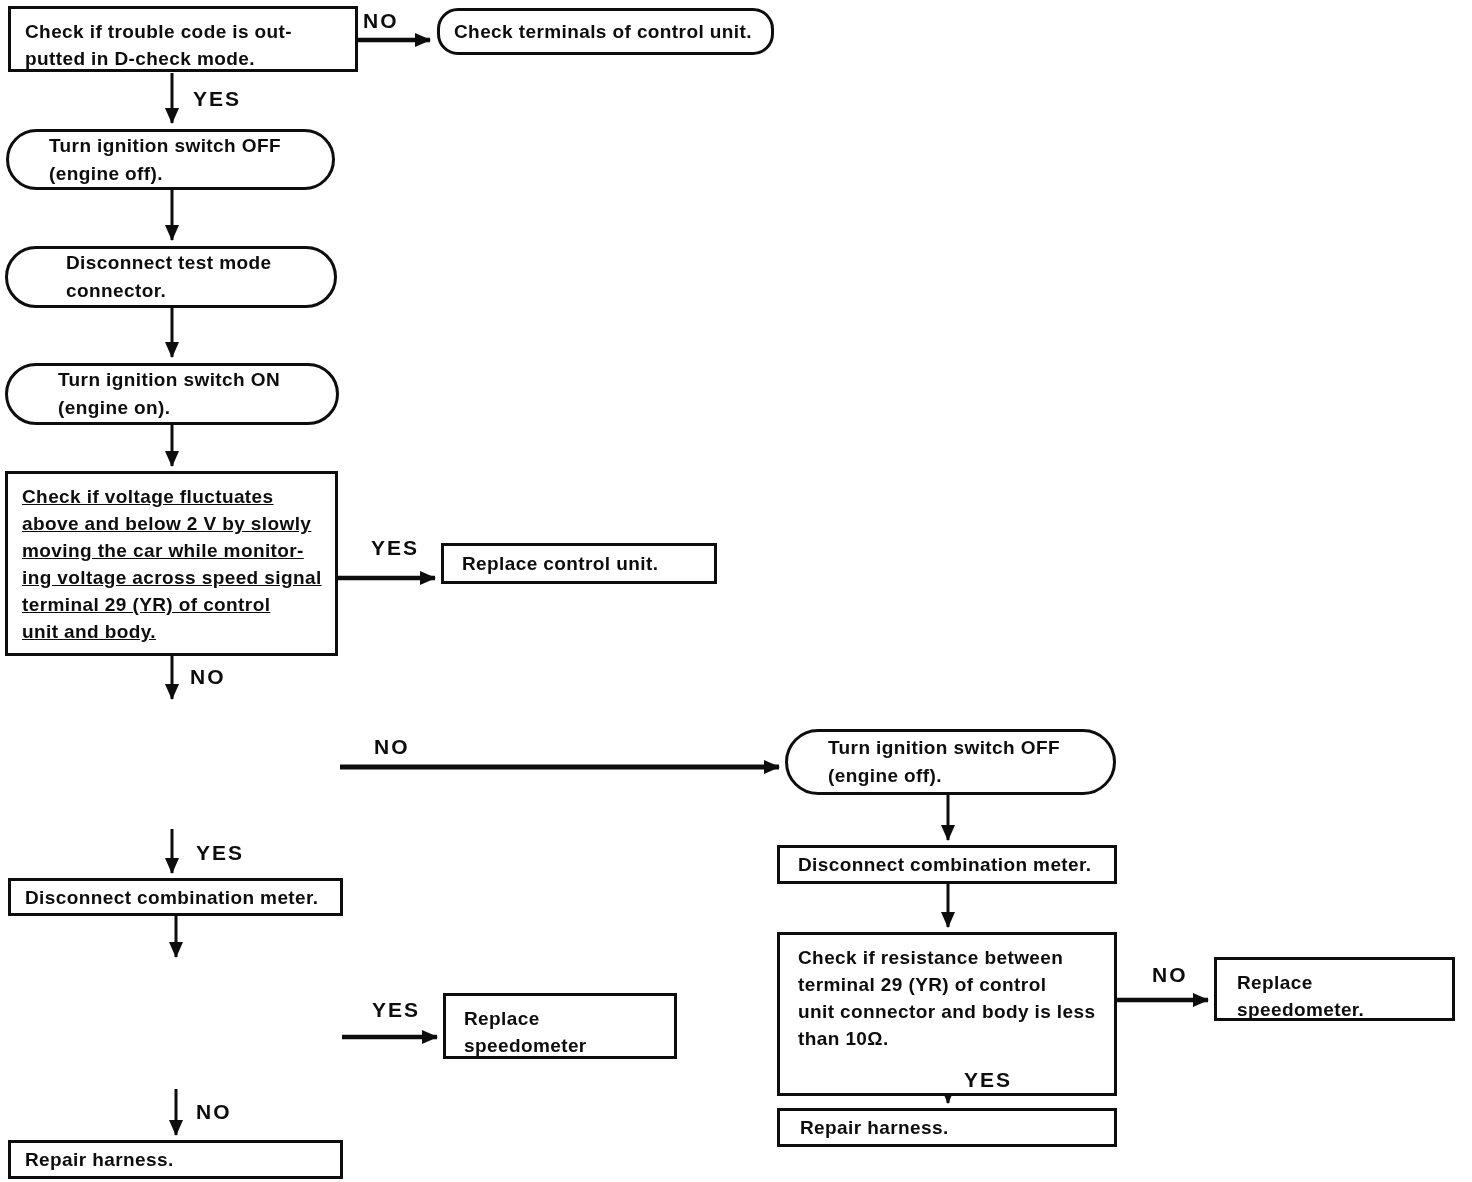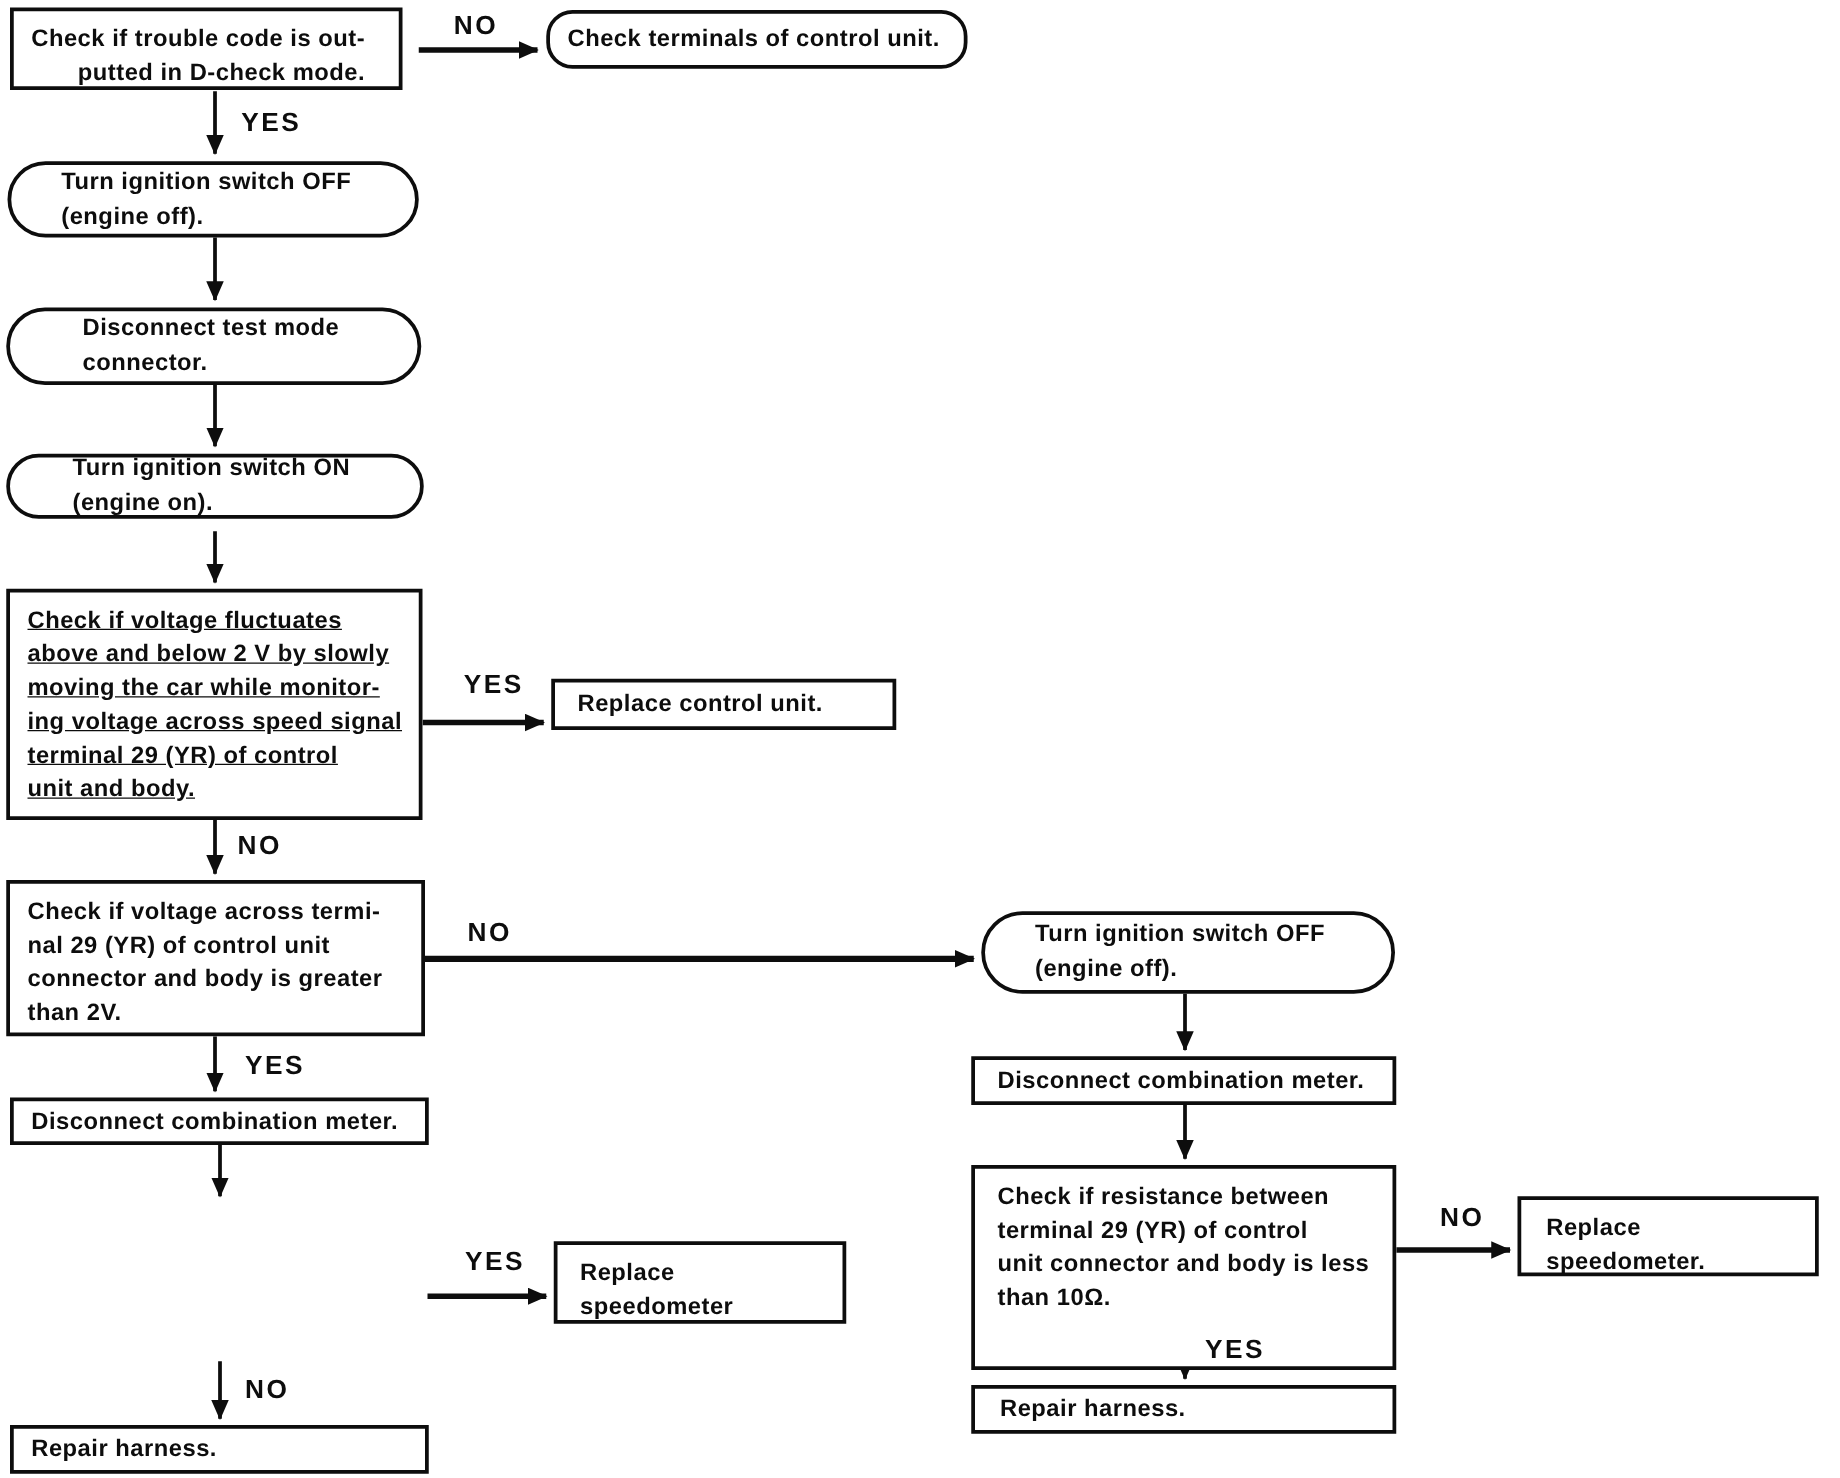--- a/index.html
+++ b/index.html
@@ -84,63 +84,57 @@
 
     <line x1="948" y1="795" x2="948" y2="840" stroke="#0d0d0d" stroke-width="3" marker-end="url(#ah)"></line>
 
     <line x1="948" y1="884" x2="948" y2="927" stroke="#0d0d0d" stroke-width="3" marker-end="url(#ah)"></line>
 
     <line x1="1117" y1="1000" x2="1208" y2="1000" stroke="#0d0d0d" stroke-width="4.5" marker-end="url(#ah)"></line>
 
     <line x1="948" y1="1059" x2="948" y2="1103" stroke="#0d0d0d" stroke-width="3" marker-end="url(#ah)"></line>
   </svg>
 
-  <div class="node multi" style="left:8px; top:6px; width:314px; height:66px;text-align:right;">
+  <div class="node multi" style="left:8px; top:6px; width:350px; height:66px;">
     <div class="txt">Check if trouble code is out-
 putted in D-check mode.</div>
   </div>
 
   <div class="node" style="left:437px; top:8px; width:337px; height:47px;border-radius:21px;">
     <div class="txt">Check terminals of control unit.</div>
   </div>
 
   <div class="node stadium" style="left:6px; top:129px; width:329px; height:61px;">
     <div class="txt">Turn ignition switch OFF
 (engine off).</div>
   </div>
 
   <div class="node stadium" style="left:5px; top:246px; width:332px; height:62px;">
     <div class="txt" style="padding-left:58px;">Disconnect test mode
 connector.</div>
   </div>
 
-  <div class="node stadium" style="left:5px; top:363px; width:334px; height:52px;">
+  <div class="node stadium" style="left:5px; top:363px; width:334px; height:62px;">
     <div class="txt" style="padding-left:50px;">Turn ignition switch ON
 (engine on).</div>
   </div>
 
   <div class="node multi" style="left:5px; top:471px; width:333px; height:185px;text-decoration:underline;">
     <div class="txt">Check if voltage fluctuates
 above and below 2 V by slowly
 moving the car while monitor-
 ing voltage across speed signal
 terminal 29 (YR) of control
 unit and body.</div>
   </div>
 
   <div class="node" style="left:441px; top:543px; width:276px; height:41px;">
     <div class="txt" style="padding-left:18px;">Replace control unit.</div>
   </div>
 
-  <div class="node multi" style="left:5px; top:704px; width:335px; height:125px;">
-    <div class="txt">Check if voltage across termi-
-nal 29 (YR) of control unit
-connector and body is greater
-than 2V.</div>
-  </div>
 
   <div class="node" style="left:8px; top:878px; width:335px; height:38px;">
     <div class="txt">Disconnect combination meter.</div>
   </div>
 
 
   <div class="node multi" style="left:443px; top:993px; width:234px; height:66px;">
     <div class="txt" style="padding-left:18px;">Replace
 speedometer</div>
   </div>

